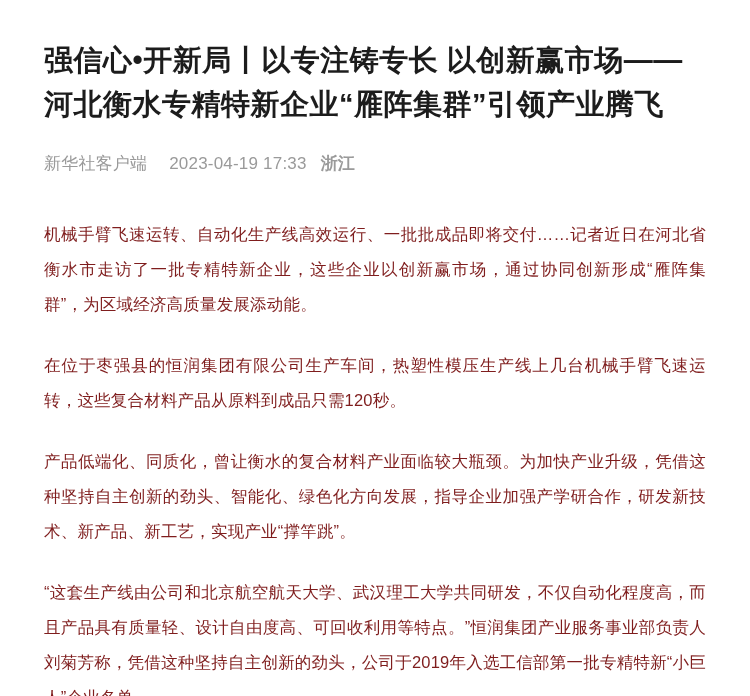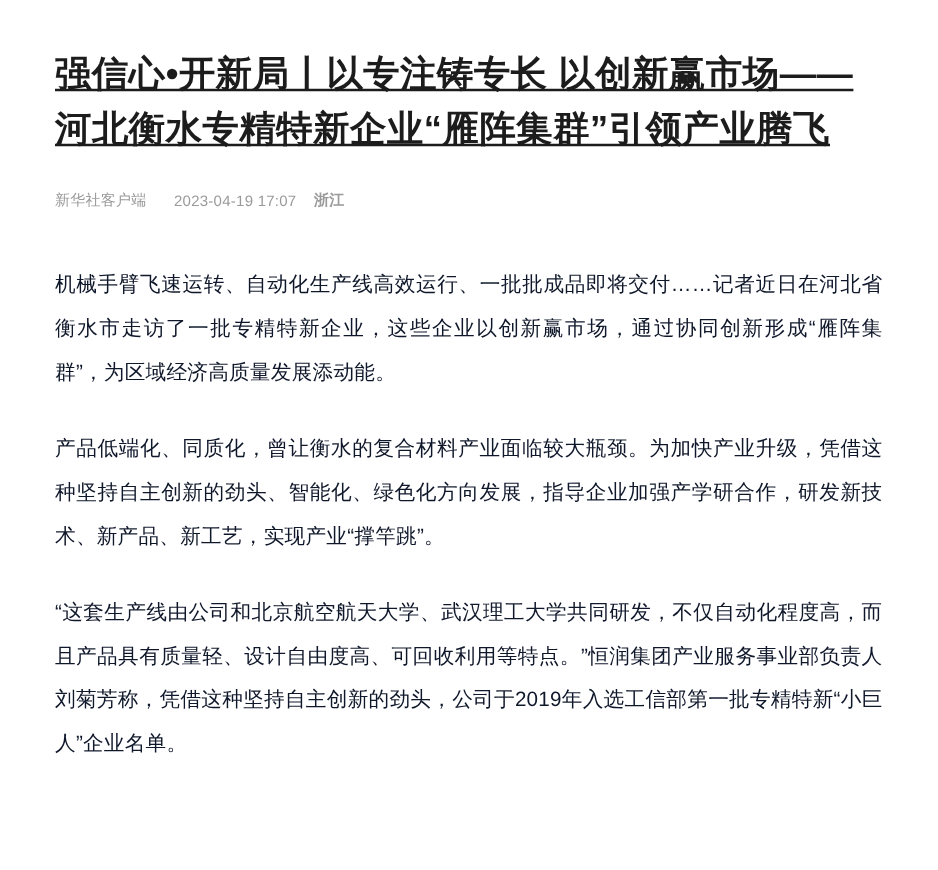--- a/index.html
+++ b/index.html
@@ -23,67 +23,67 @@
     background: #ffffff;
   }
   .article-title {
     font-size: 29px;
     line-height: 44px;
     font-weight: bold;
     color: #1c1c1c;
     letter-spacing: 0.5px;
     padding-top: 38px;
     margin: 0;
-    text-decoration: underline;
   }
   .meta-row {
     display: flex;
     align-items: center;
     margin-top: 26px;
-    font-size: 12px;
+    font-size: 17px;
     color: #9a9a9a;
     letter-spacing: 0.2px;
   }
   .meta-source {
     margin-right: 22px;
   }
   .meta-date {
     margin-right: 14px;
   }
   .meta-region {
     margin-right: 0;
     font-weight: bold;
   }
   .body-text {
     margin-top: 42px;
   }
   .para {
     font-size: 16.5px;
     line-height: 35px;
-    color: #0f172a;
+    color: #7f1d1d;
     margin: 0 0 26px 0;
     text-align: justify;
     letter-spacing: 0.2px;
   }
   .para:last-child {
     margin-bottom: 0;
   }
 </style>
 </head>
 <body>
 
 <div class="page">
 
   <h1 class="article-title">强信心•开新局丨以专注铸专长 以创新赢市场——河北衡水专精特新企业“雁阵集群”引领产业腾飞</h1>
 
   <div class="meta-row">
     <span class="meta-source">新华社客户端</span>
-    <span class="meta-date">2023-04-19 17:07</span>
+    <span class="meta-date">2023-04-19 17:33</span>
     <span class="meta-region">浙江</span>
   </div>
 
   <div class="body-text">
     <p class="para">机械手臂飞速运转、自动化生产线高效运行、一批批成品即将交付……记者近日在河北省衡水市走访了一批专精特新企业，这些企业以创新赢市场，通过协同创新形成“雁阵集群”，为区域经济高质量发展添动能。</p>
+    <p class="para">在位于枣强县的恒润集团有限公司生产车间，热塑性模压生产线上几台机械手臂飞速运转，这些复合材料产品从原料到成品只需120秒。</p>
     <p class="para">产品低端化、同质化，曾让衡水的复合材料产业面临较大瓶颈。为加快产业升级，凭借这种坚持自主创新的劲头、智能化、绿色化方向发展，指导企业加强产学研合作，研发新技术、新产品、新工艺，实现产业“撑竿跳”。</p>
     <p class="para">“这套生产线由公司和北京航空航天大学、武汉理工大学共同研发，不仅自动化程度高，而且产品具有质量轻、设计自由度高、可回收利用等特点。”恒润集团产业服务事业部负责人刘菊芳称，凭借这种坚持自主创新的劲头，公司于2019年入选工信部第一批专精特新“小巨人”企业名单。</p>
   </div>
 
 </div>
 
 </body></html>

